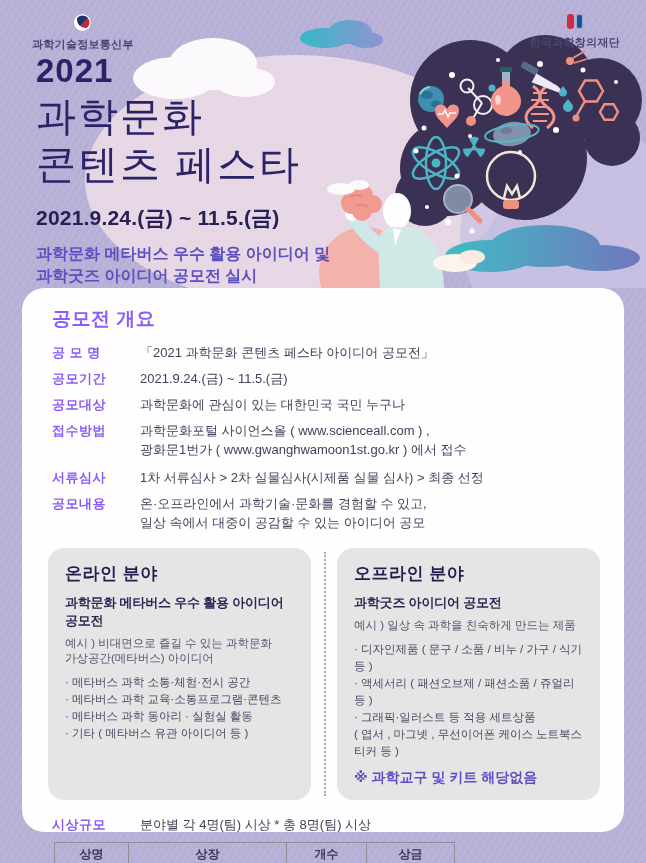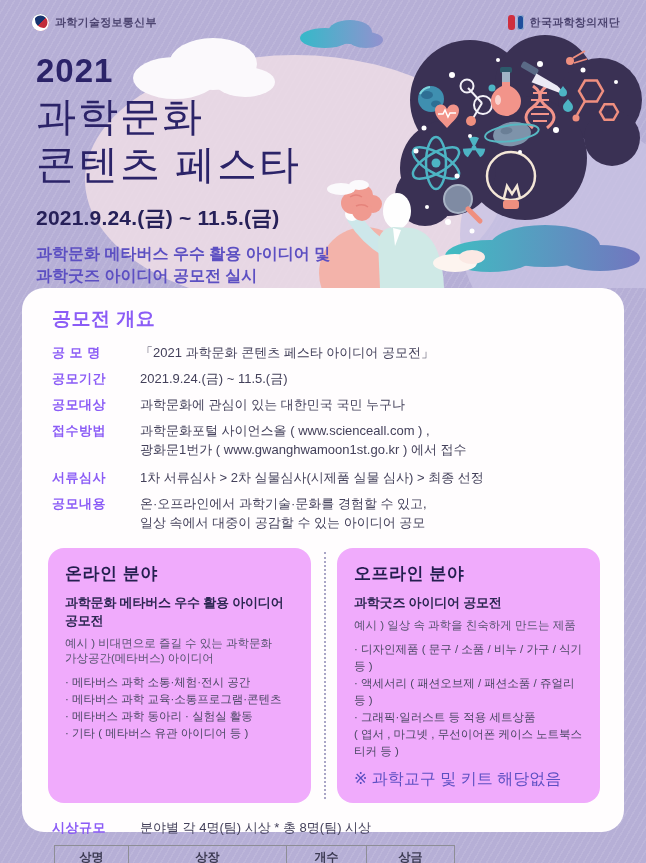--- a/index.html
+++ b/index.html
@@ -8,21 +8,21 @@
     font-family:"Liberation Sans","DejaVu Sans",sans-serif;
     background-color:#b6afd6;
     background-image:repeating-linear-gradient(120deg, rgba(255,255,255,.09) 0 1.5px, rgba(255,255,255,0) 1.5px 6px);
     overflow:hidden;
     color:#43405a;
   }
   .page{ position:relative; width:646px; height:863px; }
 
   
   .logos{ position:absolute; top:14px; left:0; right:0; display:flex; justify-content:space-between; padding:0 26px 0 32px; z-index:5; }
-  .logo{ display:flex; align-items:center; gap:6px; font-size:11px; font-weight:bold; color:#4c4470; letter-spacing:.3px; }
+  .logo{ display:flex; align-items:center; gap:6px; font-size:11px; font-weight:bold; color:#4c4470; letter-spacing:.3px;flex-direction:column; }
   .taegeuk{ width:17px; height:17px; border-radius:50%;
     background:linear-gradient(135deg,#17336e 0 52%,#c22a3a 52% 100%);
     box-shadow:inset 0 0 0 1.5px #fff, inset 3px -3px 0 0 #fff; }
   .fmark{ display:flex; gap:2px; }
   .fmark i{ display:block; width:7px; height:15px; border-radius:3px; }
   .fmark i.r{ background:#cf2e3e; }
   .fmark i.b{ background:#1f4e9c; box-shadow:inset 0 0 0 1px rgba(255,255,255,.55); }
 
   
   .hero{ position:relative; height:288px; }
@@ -38,28 +38,28 @@
     background:#fffdfe; border-radius:22px; padding:14px 24px 16px 30px; z-index:3; }
   .card h2{ font-size:19px; color:#8b5cf6; margin:4px 0 12px; letter-spacing:.5px; }
   .irow{ display:flex; font-size:13px; line-height:17px; margin-bottom:9px; }
   .irow .lbl{ flex:none; width:88px; color:#8b5cf6; font-weight:bold; letter-spacing:.5px; }
   .irow .val{ color:#43405a; }
   .irow .val div{ margin-bottom:2px; }
 
   
   .panels{ position:relative; display:flex; gap:26px; margin:15px 0 16px -4px; }
   .panels::after{ content:""; position:absolute; left:50%; top:4px; bottom:4px; border-left:2px dotted #a9a5c6; }
-  .panel{ width:50%; background:#f0abfc; border-radius:16px; padding:12px 14px 13px 17px; }
+  .panel{ width:50%; background:#e5e5e5; border-radius:16px; padding:12px 14px 13px 17px; }
   .panel h3{ font-size:17px; color:#231e4f; margin:2px 0 9px; letter-spacing:.5px; }
   .panel h4{ font-size:13px; color:#2c2752; margin:0 0 6px; letter-spacing:-.2px; }
   .panel .example{ font-size:11.5px; color:#55526e; line-height:15px; margin-bottom:8px; }
   .panel ul{ list-style:none; font-size:11.5px; color:#4a4763; line-height:17px; }
   .panel li::before{ content:"· "; }
   .panel li.cont::before{ content:""; }
-  .panel .note{ margin-top:9px; font-size:16px; font-weight:normal; color:#5c4fc2; }
+  .panel .note{ margin-top:9px; font-size:14px; font-weight:bold; color:#5c4fc2; }
 
   
   table{ border-collapse:collapse; font-size:12px; color:#43405a; margin:3px 0 12px 2px; }
   th,td{ border:1px solid #8e8e96; text-align:center; padding:3px 8px; height:19px; }
   th{ font-weight:bold; color:#3c3a52; }
   .c1{ width:74px; } .c2{ width:158px; } .c3{ width:80px;margin-left:42px; } .c4{ width:88px; }
 </style>
 </head>
 <body>
 

